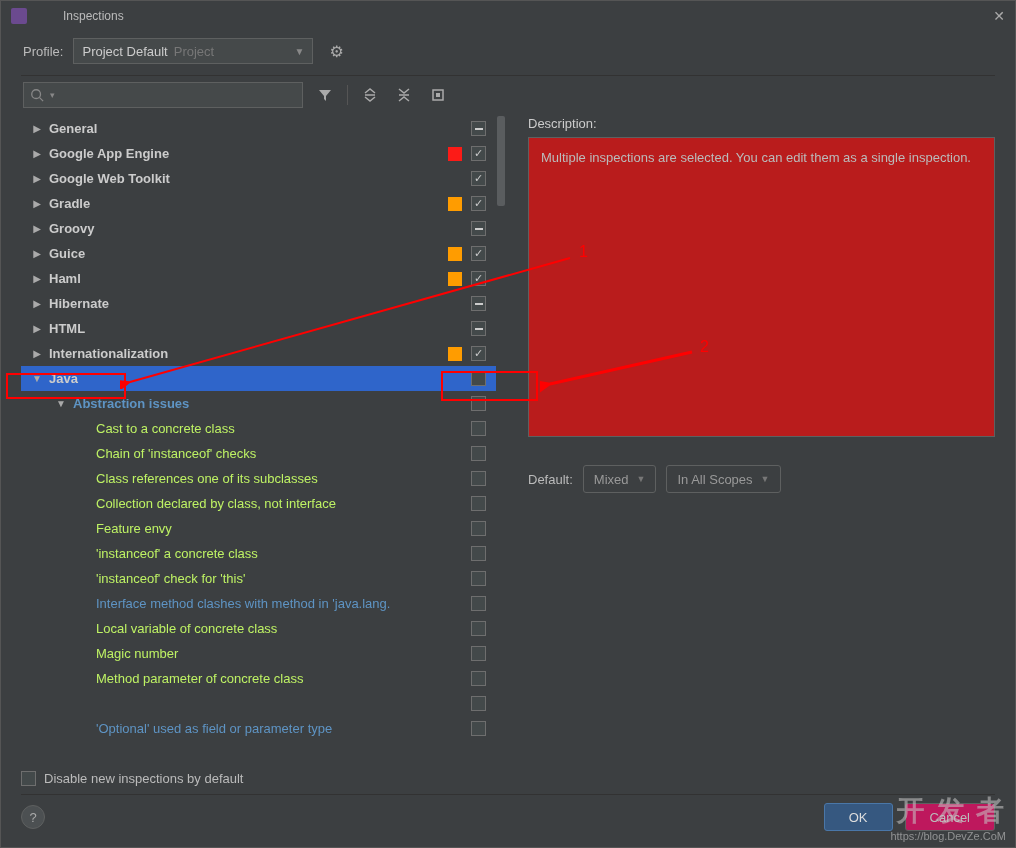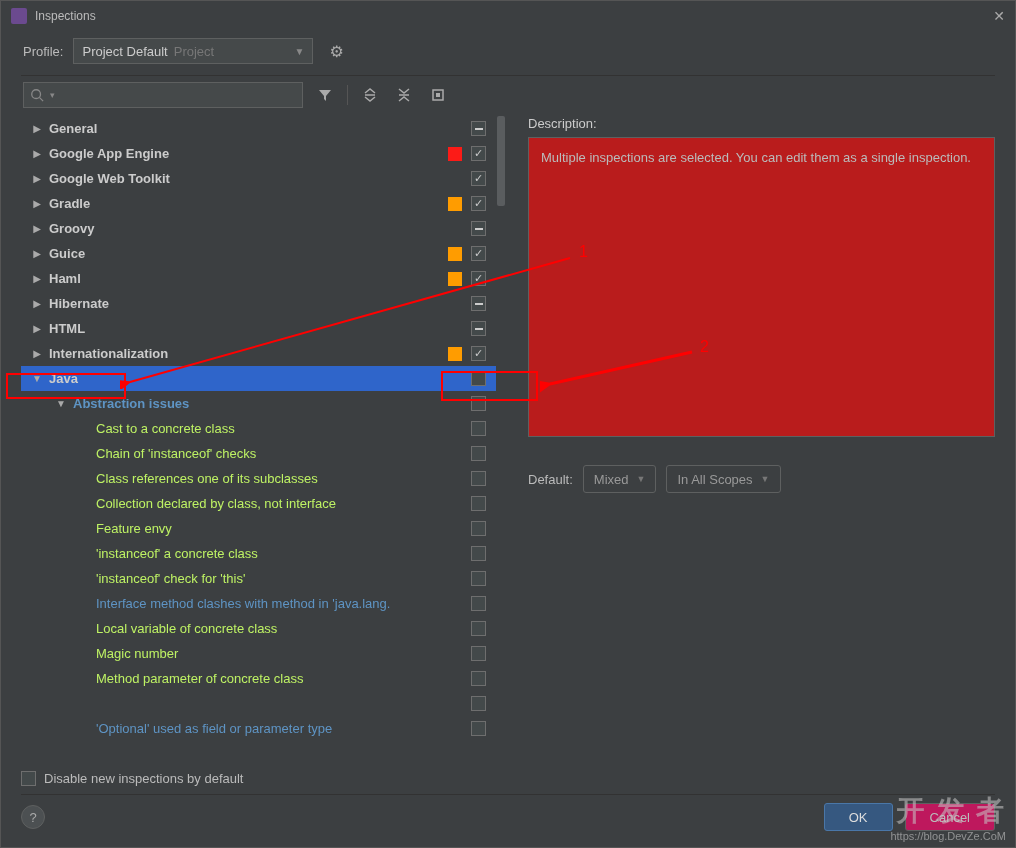--- a/index.html
+++ b/index.html
@@ -1,18 +1,18 @@
 <!DOCTYPE html>
 <html><head>
 <meta charset="utf-8">
 <style>
   * { box-sizing: border-box; margin: 0; padding: 0; font-family: "Segoe UI", Arial, sans-serif; }
   body { width: 1016px; height: 848px; background: #3c3f41; color: #bbbbbb; font-size: 13px; overflow: hidden; position: relative; }
   .window { width: 1016px; height: 848px; background: #3c3f41; border: 1px solid #555; display: flex; flex-direction: column; }
-  .titlebar { height: 30px; display: flex; align-items: center; padding: 0 10px; background: #3c3f41; }
+  .titlebar { height: 30px; display: flex; align-items: center; padding: 0 10px; background: #3c3f41; gap: 28px; }
   .titlebar .icon { width: 16px; height: 16px; background: #6b4a8f; margin-right: 8px; border-radius: 2px; }
   .titlebar .title { flex: 1; color: #bbb; font-size: 12px; }
   .titlebar .closex { color: #aaa; font-size: 14px; cursor: pointer; }
   .profile-row { height: 40px; display: flex; align-items: center; padding: 0 22px; gap: 10px; }
   .profile-row .lbl { color: #bbb; }
   .profile-select { width: 240px; height: 26px; background: #45494a; border: 1px solid #5e6060; display: flex; align-items: center; padding: 0 8px; color: #bbb; position: relative; }
   .profile-select .pd { color: #ccc; margin-right: 6px; }
   .profile-select .proj { color: #777; }
   .profile-select .arrow { position: absolute; right: 8px; color: #888; font-size: 10px; }
   .gear { color: #aaa; font-size: 16px; margin-left: 6px; }

